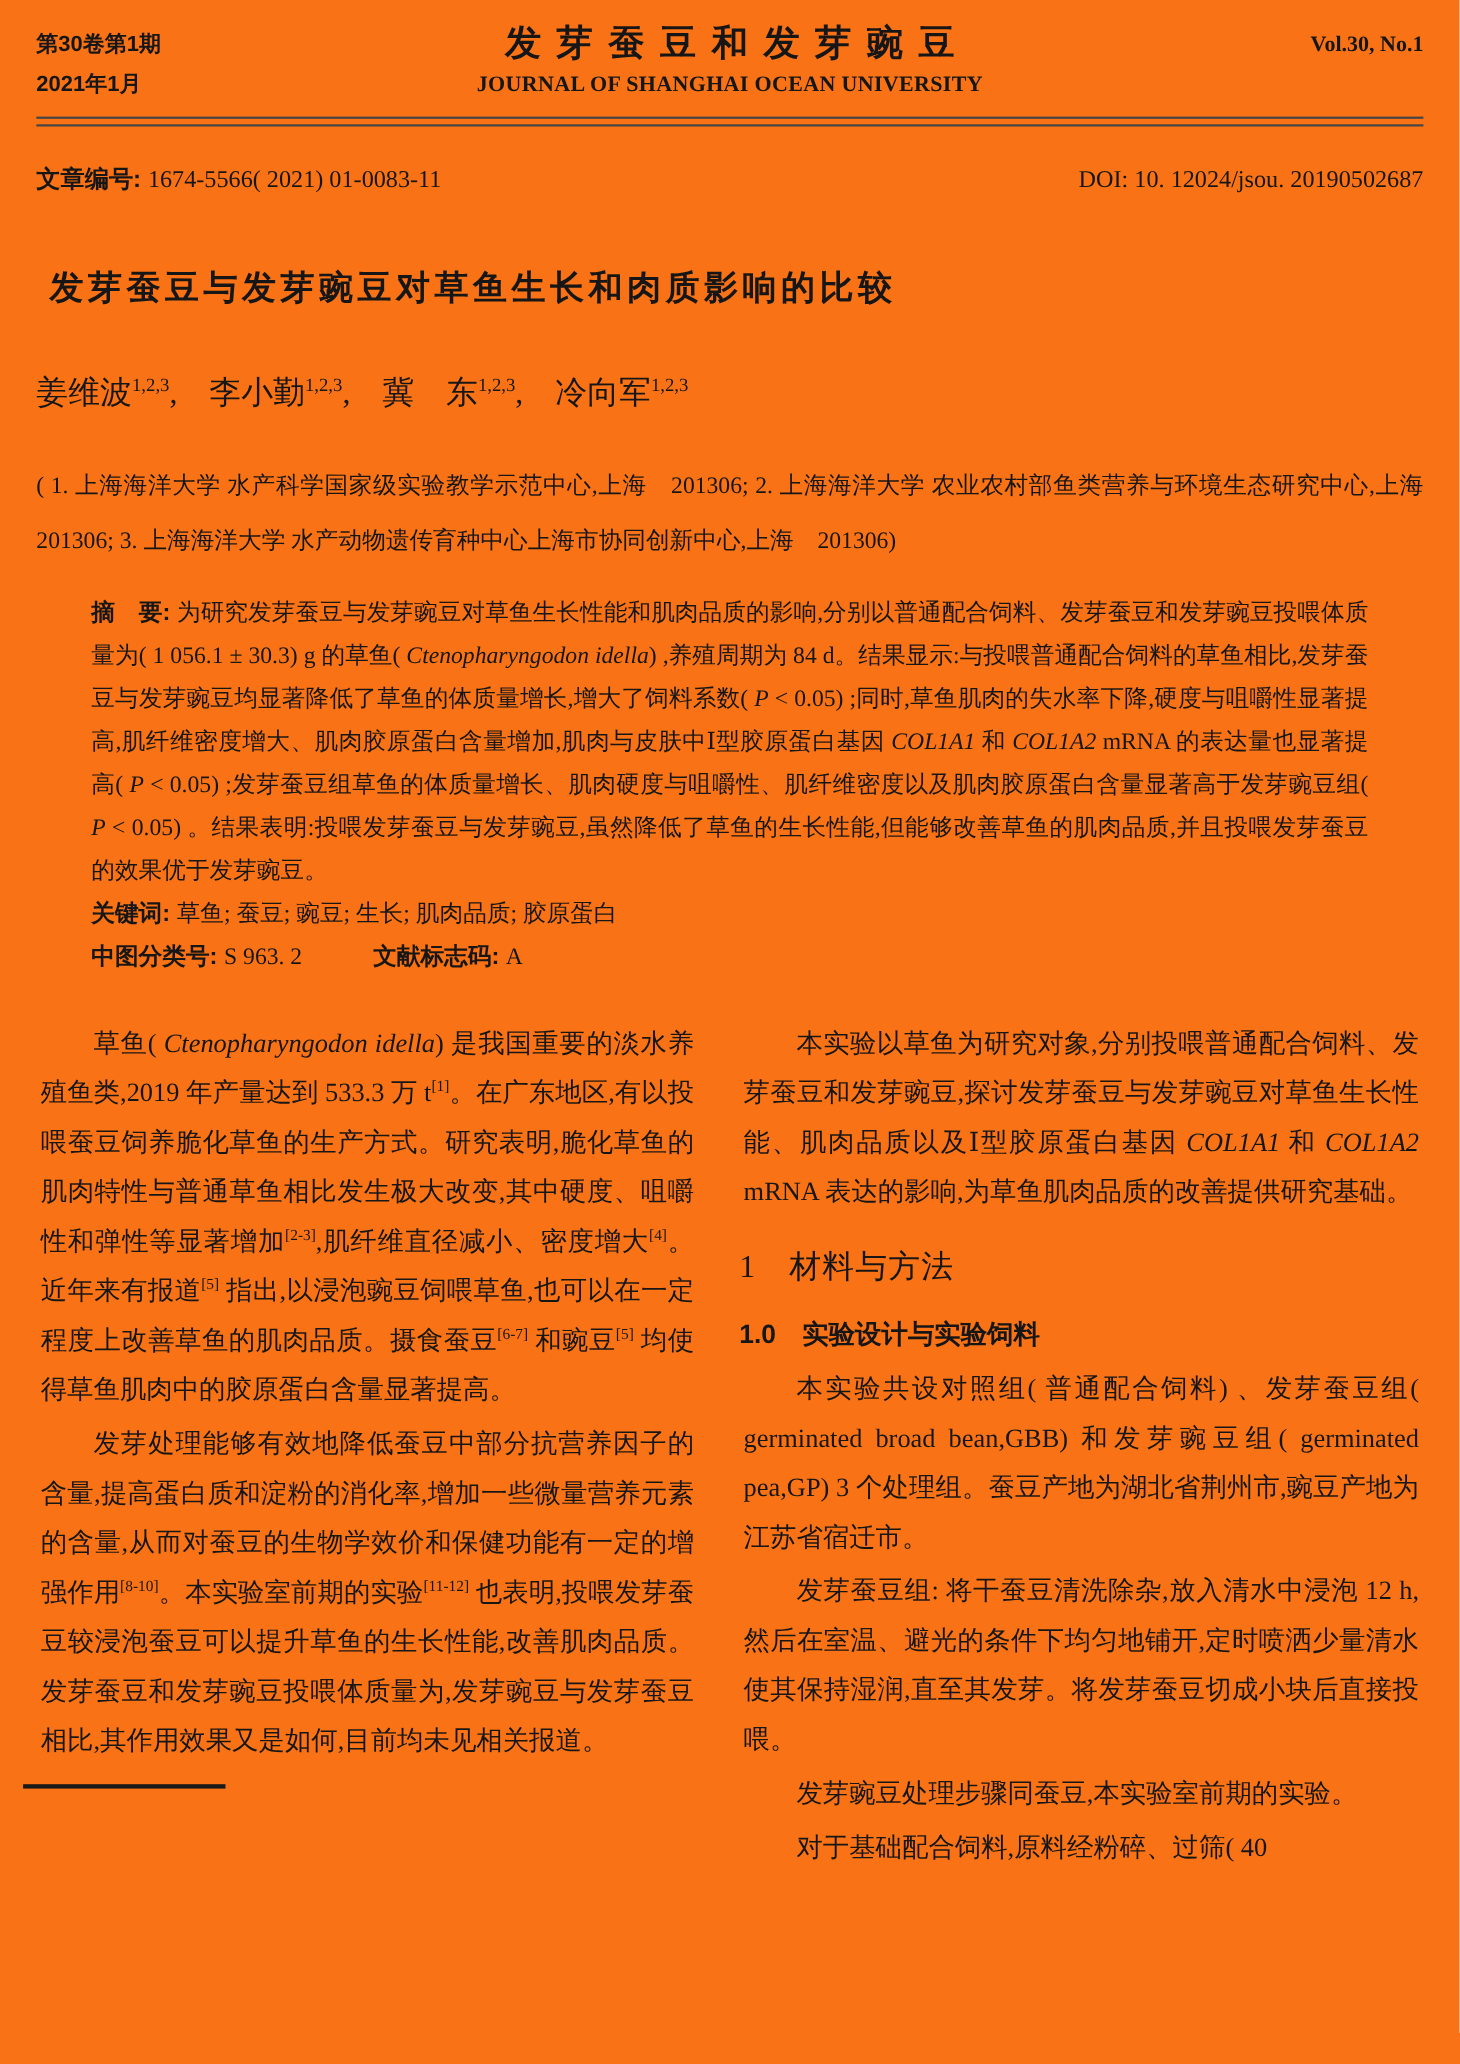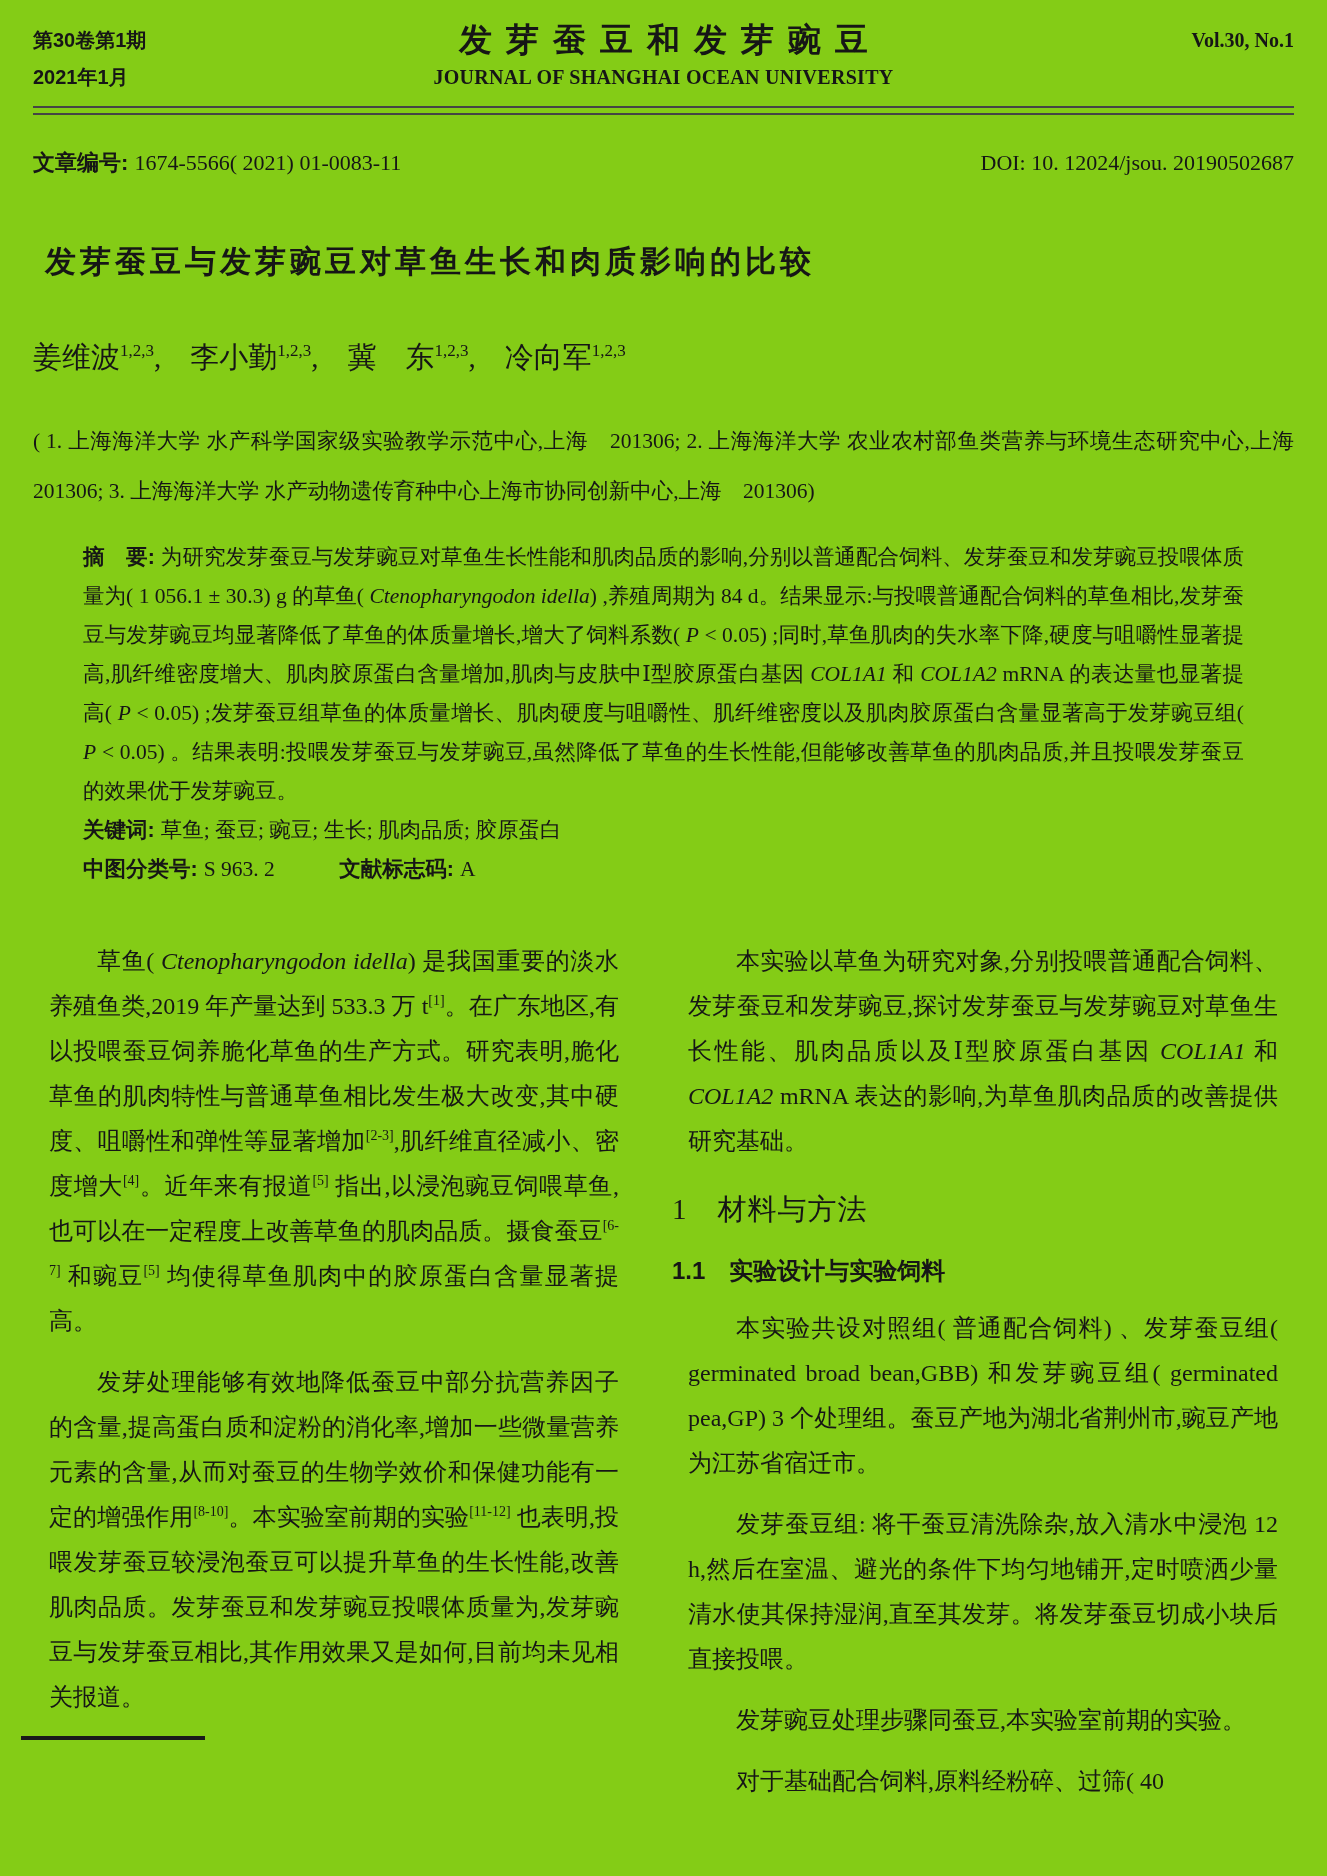--- a/index.html
+++ b/index.html
@@ -3,21 +3,21 @@
 <meta charset="utf-8">
 <style>
   html, body { margin: 0; padding: 0; background: #ffffff; }
   .page {
     position: relative;
     width: 1327px;
     height: 1876px;
     margin: 0 auto;
     box-sizing: border-box;
     padding: 22px 33px 0 33px;
-    background: #84cc16;
+    background: #f97316;
     color: #161616;
     font-family: "Liberation Serif", "DejaVu Serif", serif;
     overflow: hidden;
   }
 
   
   .header { display: grid; grid-template-columns: 1fr auto 1fr; align-items: start; }
   .h-left  { font-family: "Liberation Sans", sans-serif; font-weight: bold; font-size: 20px; line-height: 37px; }
   .h-center { text-align: center; }
   .journal-cn { font-size: 33px; font-weight: 600; letter-spacing: 14px; text-indent: 14px; line-height: 37px; white-space: nowrap; }
@@ -57,21 +57,21 @@
   }
   .abstract { margin-top: 22px; }
   .abstract b, .kvline b { font-family: "Liberation Sans", sans-serif; font-weight: bold; }
   .abstract i, .columns i { font-style: italic; }
 
   
   .columns { display: flex; margin-top: 34px; }
   .col-left  { width: 602px; margin-right: 37px; flex: none; }
   .col-right { width: 622px; flex: none; }
   .columns p {
-    margin: 16px;
+    margin: 4px;
     font-size: 24px;
     line-height: 45px;
     text-align: justify;
     text-indent: 2em;
   }
   .columns sup { font-size: 14px; line-height: 0; }
   .sec {
     margin: 24px 0 22px 0;
     font-size: 29px;
     font-weight: 500;
@@ -134,21 +134,21 @@
 
   <div class="columns">
     <div class="col-left">
       <p><span>草鱼( </span><i>Ctenopharyngodon idella</i><span>) 是我国重要的淡水养殖鱼类,2019 年产量达到 533.3 万 t</span><sup>[1]</sup><span>。在广东地区,有以投喂蚕豆饲养脆化草鱼的生产方式。研究表明,脆化草鱼的肌肉特性与普通草鱼相比发生极大改变,其中硬度、咀嚼性和弹性等显著增加</span><sup>[2-3]</sup><span>,肌纤维直径减小、密度增大</span><sup>[4]</sup><span>。近年来有报道</span><sup>[5]</sup><span> 指出,以浸泡豌豆饲喂草鱼,也可以在一定程度上改善草鱼的肌肉品质。摄食蚕豆</span><sup>[6-7]</sup><span> 和豌豆</span><sup>[5]</sup><span> 均使得草鱼肌肉中的胶原蛋白含量显著提高。</span></p>
       <p><span>发芽处理能够有效地降低蚕豆中部分抗营养因子的含量,提高蛋白质和淀粉的消化率,增加一些微量营养元素的含量,从而对蚕豆的生物学效价和保健功能有一定的增强作用</span><sup>[8-10]</sup><span>。本实验室前期的实验</span><sup>[11-12]</sup><span> 也表明,投喂发芽蚕豆较浸泡蚕豆可以提升草鱼的生长性能,改善肌肉品质。发芽蚕豆和发芽豌豆投喂体质量为,发芽豌豆与发芽蚕豆相比,其作用效果又是如何,目前均未见相关报道。</span></p>
       <div class="footnote-rule"></div>
     </div>
     <div class="col-right">
       <p><span>本实验以草鱼为研究对象,分别投喂普通配合饲料、发芽蚕豆和发芽豌豆,探讨发芽蚕豆与发芽豌豆对草鱼生长性能、肌肉品质以及Ⅰ型胶原蛋白基因 </span><i>COL1A1</i><span> 和 </span><i>COL1A2</i><span> mRNA 表达的影响,为草鱼肌肉品质的改善提供研究基础。</span></p>
       <h2 class="sec">1　材料与方法</h2>
-      <h3 class="subsec">1.1　实验设计与实验饲料</h3>
+      <h3 class="subsec">1.0　实验设计与实验饲料</h3>
       <p>本实验共设对照组( 普通配合饲料) 、发芽蚕豆组( germinated broad bean,GBB) 和发芽豌豆组( germinated pea,GP) 3 个处理组。蚕豆产地为湖北省荆州市,豌豆产地为江苏省宿迁市。</p>
       <p>发芽蚕豆组: 将干蚕豆清洗除杂,放入清水中浸泡 12 h,然后在室温、避光的条件下均匀地铺开,定时喷洒少量清水使其保持湿润,直至其发芽。将发芽蚕豆切成小块后直接投喂。</p>
       <p>发芽豌豆处理步骤同蚕豆,本实验室前期的实验。</p>
       <p>对于基础配合饲料,原料经粉碎、过筛( 40</p>
     </div>
   </div>
 
 </div>
 
 </body></html>

